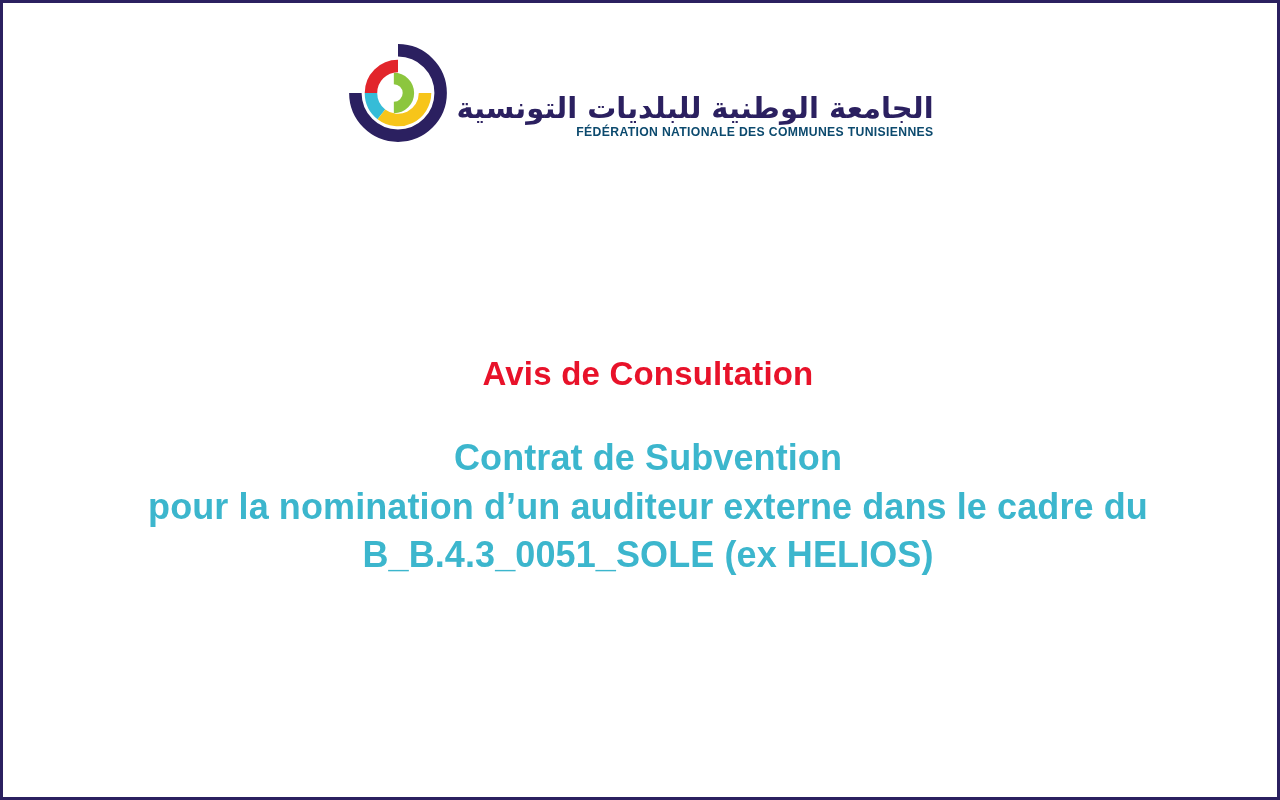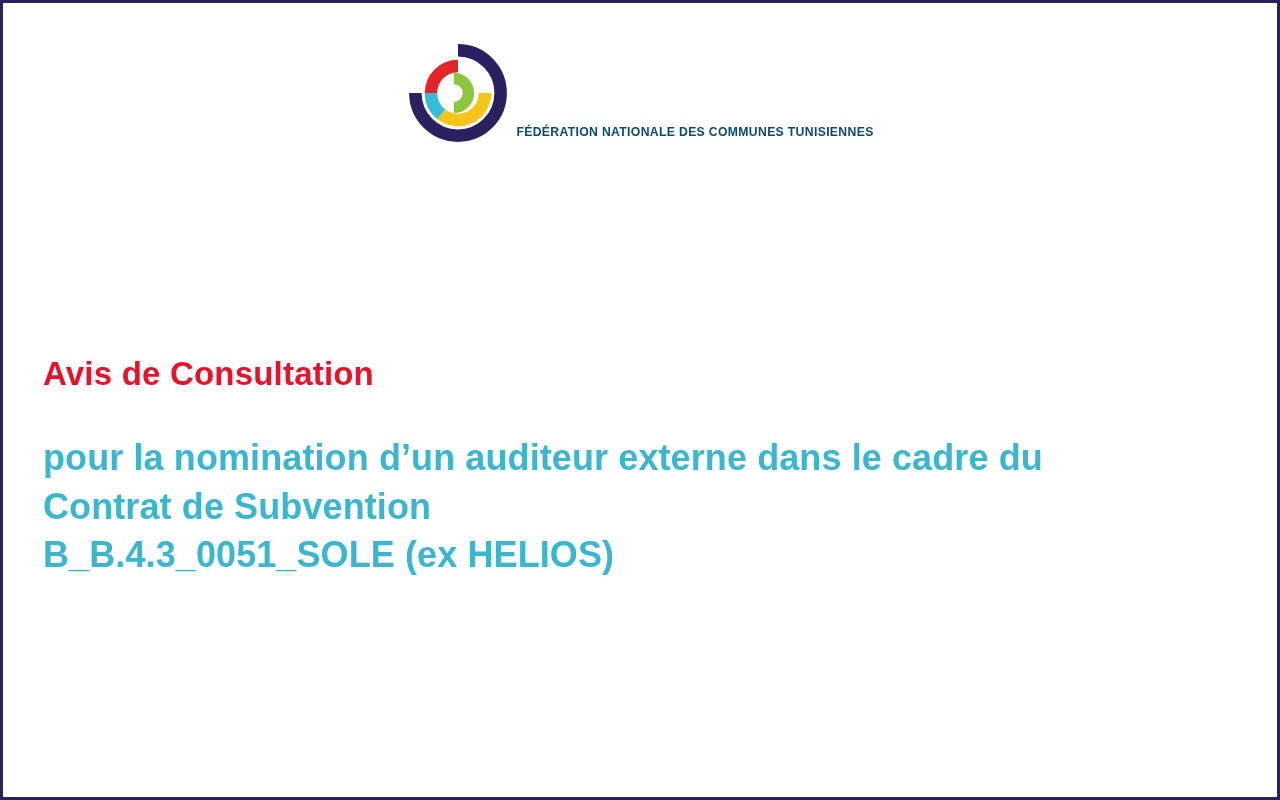--- a/index.html
+++ b/index.html
@@ -75,20 +75,21 @@
     white-space: nowrap;
     margin-top: 1px;
   }
 
   
   .notice {
     position: absolute;
     top: 352px;
     left: 40px;
     right: 24px;
+    text-align: center;
   }
   .notice-title {
     font-size: 33px;
     font-weight: 700;
     color: #e8122a;
     letter-spacing: 0.2px;
     line-height: 1.18;
     margin: 0;
   }
   .notice-subtitle {
@@ -125,30 +126,31 @@
                    A 52 52 0 0 0 68 141" fill="none" stroke="#36bcd7" stroke-width="24" stroke-linecap="butt"></path>
 
           <path d="M 68 141
                    A 52 52 0 0 0 152 100" fill="none" stroke="#f7c51a" stroke-width="24" stroke-linecap="butt"></path>
 
           <path d="M 92 72
                    A 28 28 0 1 1 92 128" fill="none" stroke="#8cc63e" stroke-width="22" stroke-linecap="butt"></path>
         </svg>
 
         <div class="logo-words">
+          <div class="logo-arabic">الجامعة الوطنية للبلديات التونسية</div>
           <div class="logo-latin">FÉDÉRATION NATIONALE DES COMMUNES TUNISIENNES</div>
         </div>
 
       </div>
     </div>
 
     <div class="notice">
       <h1 class="notice-title">Avis de Consultation</h1>
 
       <div class="notice-subtitle">
+        <span class="line">Contrat de Subvention</span>
         <span class="line">pour la nomination d’un auditeur externe dans le cadre du</span>
-        <span class="line">Contrat de Subvention</span>
         <span class="line">B_B.4.3_0051_SOLE (ex HELIOS)</span>
       </div>
     </div>
 
   </div>
 </div>
 
 </body></html>

